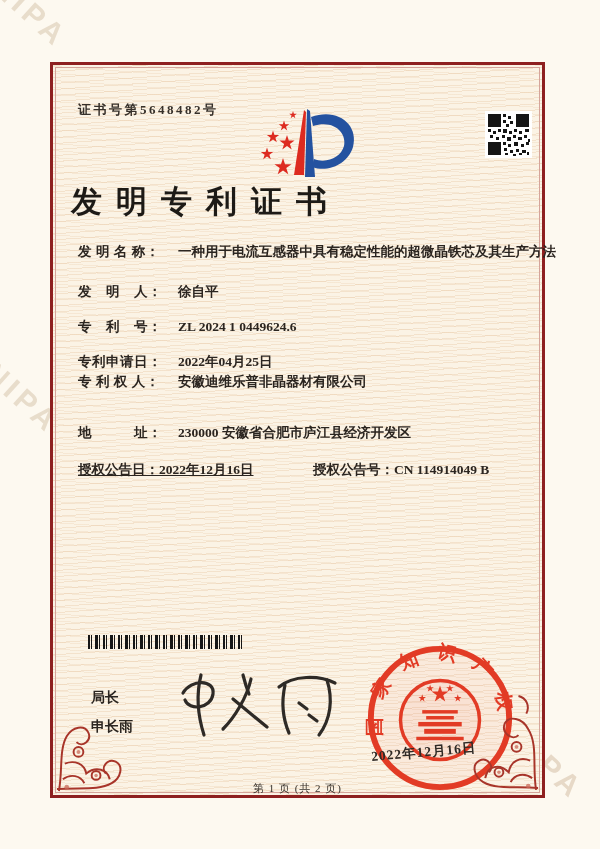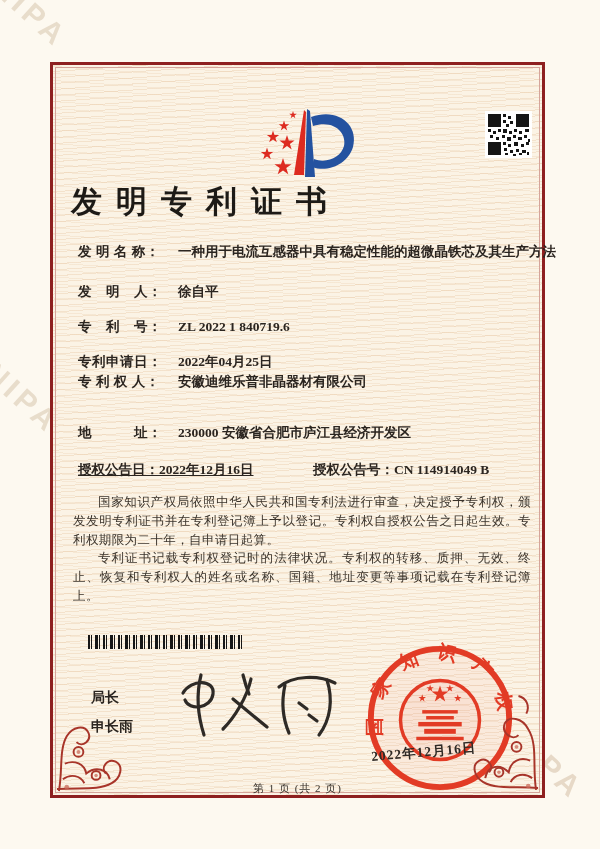--- a/index.html
+++ b/index.html
@@ -117,20 +117,21 @@
   <span class="wm wm1">CNIPA</span>
   <span class="wm wm2">CNIPA</span>
   <span class="wm wm3">CNIPA</span>
   <span class="wm wm4">CNIPA</span>
   <span class="wm wm5">CNIPA</span>
   <span class="wm wm6">CNIPA</span>
 
   <div class="frame">
     <div class="frame-inner"></div>
 
+    <div class="cert-no">证书号第5648482号</div>
 
     <svg class="logo" width="110" height="82" viewBox="0 0 110 82">
       <g fill="#dd2b20">
         <use href="#st" transform="translate(35,12) scale(4)"></use>
         <use href="#st" transform="translate(26,23) scale(5.5)"></use>
         <use href="#st" transform="translate(15,34) scale(6.5)"></use>
         <use href="#st" transform="translate(29,40) scale(8)"></use>
         <use href="#st" transform="translate(9,51) scale(6.5)"></use>
         <use href="#st" transform="translate(25,64) scale(9)"></use>
         <polygon points="46,7 48,9 46,72 36,72"></polygon>
@@ -182,34 +183,30 @@
           <rect x="33" y="41" width="3" height="2"></rect>
           <rect x="41" y="40" width="2" height="3"></rect>
       </g>
     </svg>
 
     <div class="title">发明专利证书</div>
 
     <div class="fields">
       <div class="frow r0"><span class="flabel">发 明 名 称：</span><span>一种用于电流互感器中具有稳定性能的超微晶铁芯及其生产方法</span></div>
       <div class="frow r1"><span class="flabel">发　明　人：</span><span>徐自平</span></div>
-      <div class="frow r2"><span class="flabel">专　利　号：</span><span>ZL 2022 1 840719.6</span></div>
+      <div class="frow r2"><span class="flabel">专　利　号：</span><span>ZL 2024 1 0449624.6</span></div>
       <div class="frow r3"><span class="flabel">专利申请日：</span><span>2022年04月25日</span></div>
       <div class="frow r4"><span class="flabel">专 利 权 人：</span><span>安徽迪维乐普非晶器材有限公司</span></div>
       <div class="frow r5"><span class="flabel">地　　　址：</span><span>230000 安徽省合肥市庐江县经济开发区</span></div>
       <div class="frow grant">
         <span><span>授权公告日：</span><span>2022年12月16日</span></span>
         <span class="gpair2"><span>授权公告号：</span><span>CN 114914049 B</span></span>
       </div>
     </div>
 
-    <div class="paras">
-      <p>国家知识产权局依照中华人民共和国专利法进行审查，决定授予专利权，颁发发明专利证书并在专利登记簿上予以登记。专利权自授权公告之日起生效。专利权期限为二十年，自申请日起算。</p>
-      <p>专利证书记载专利权登记时的法律状况。专利权的转移、质押、无效、终止、恢复和专利权人的姓名或名称、国籍、地址变更等事项记载在专利登记簿上。</p>
-    </div>
 
     <div class="barcode"></div>
 
     <div class="signer">
       <div class="sline">局长</div>
       <div class="sline">申长雨</div>
     </div>
 
     <svg class="signature" width="175" height="75" viewBox="0 0 175 75">
       <g fill="none" stroke="#2e2a26" stroke-width="3.2" stroke-linecap="round">

